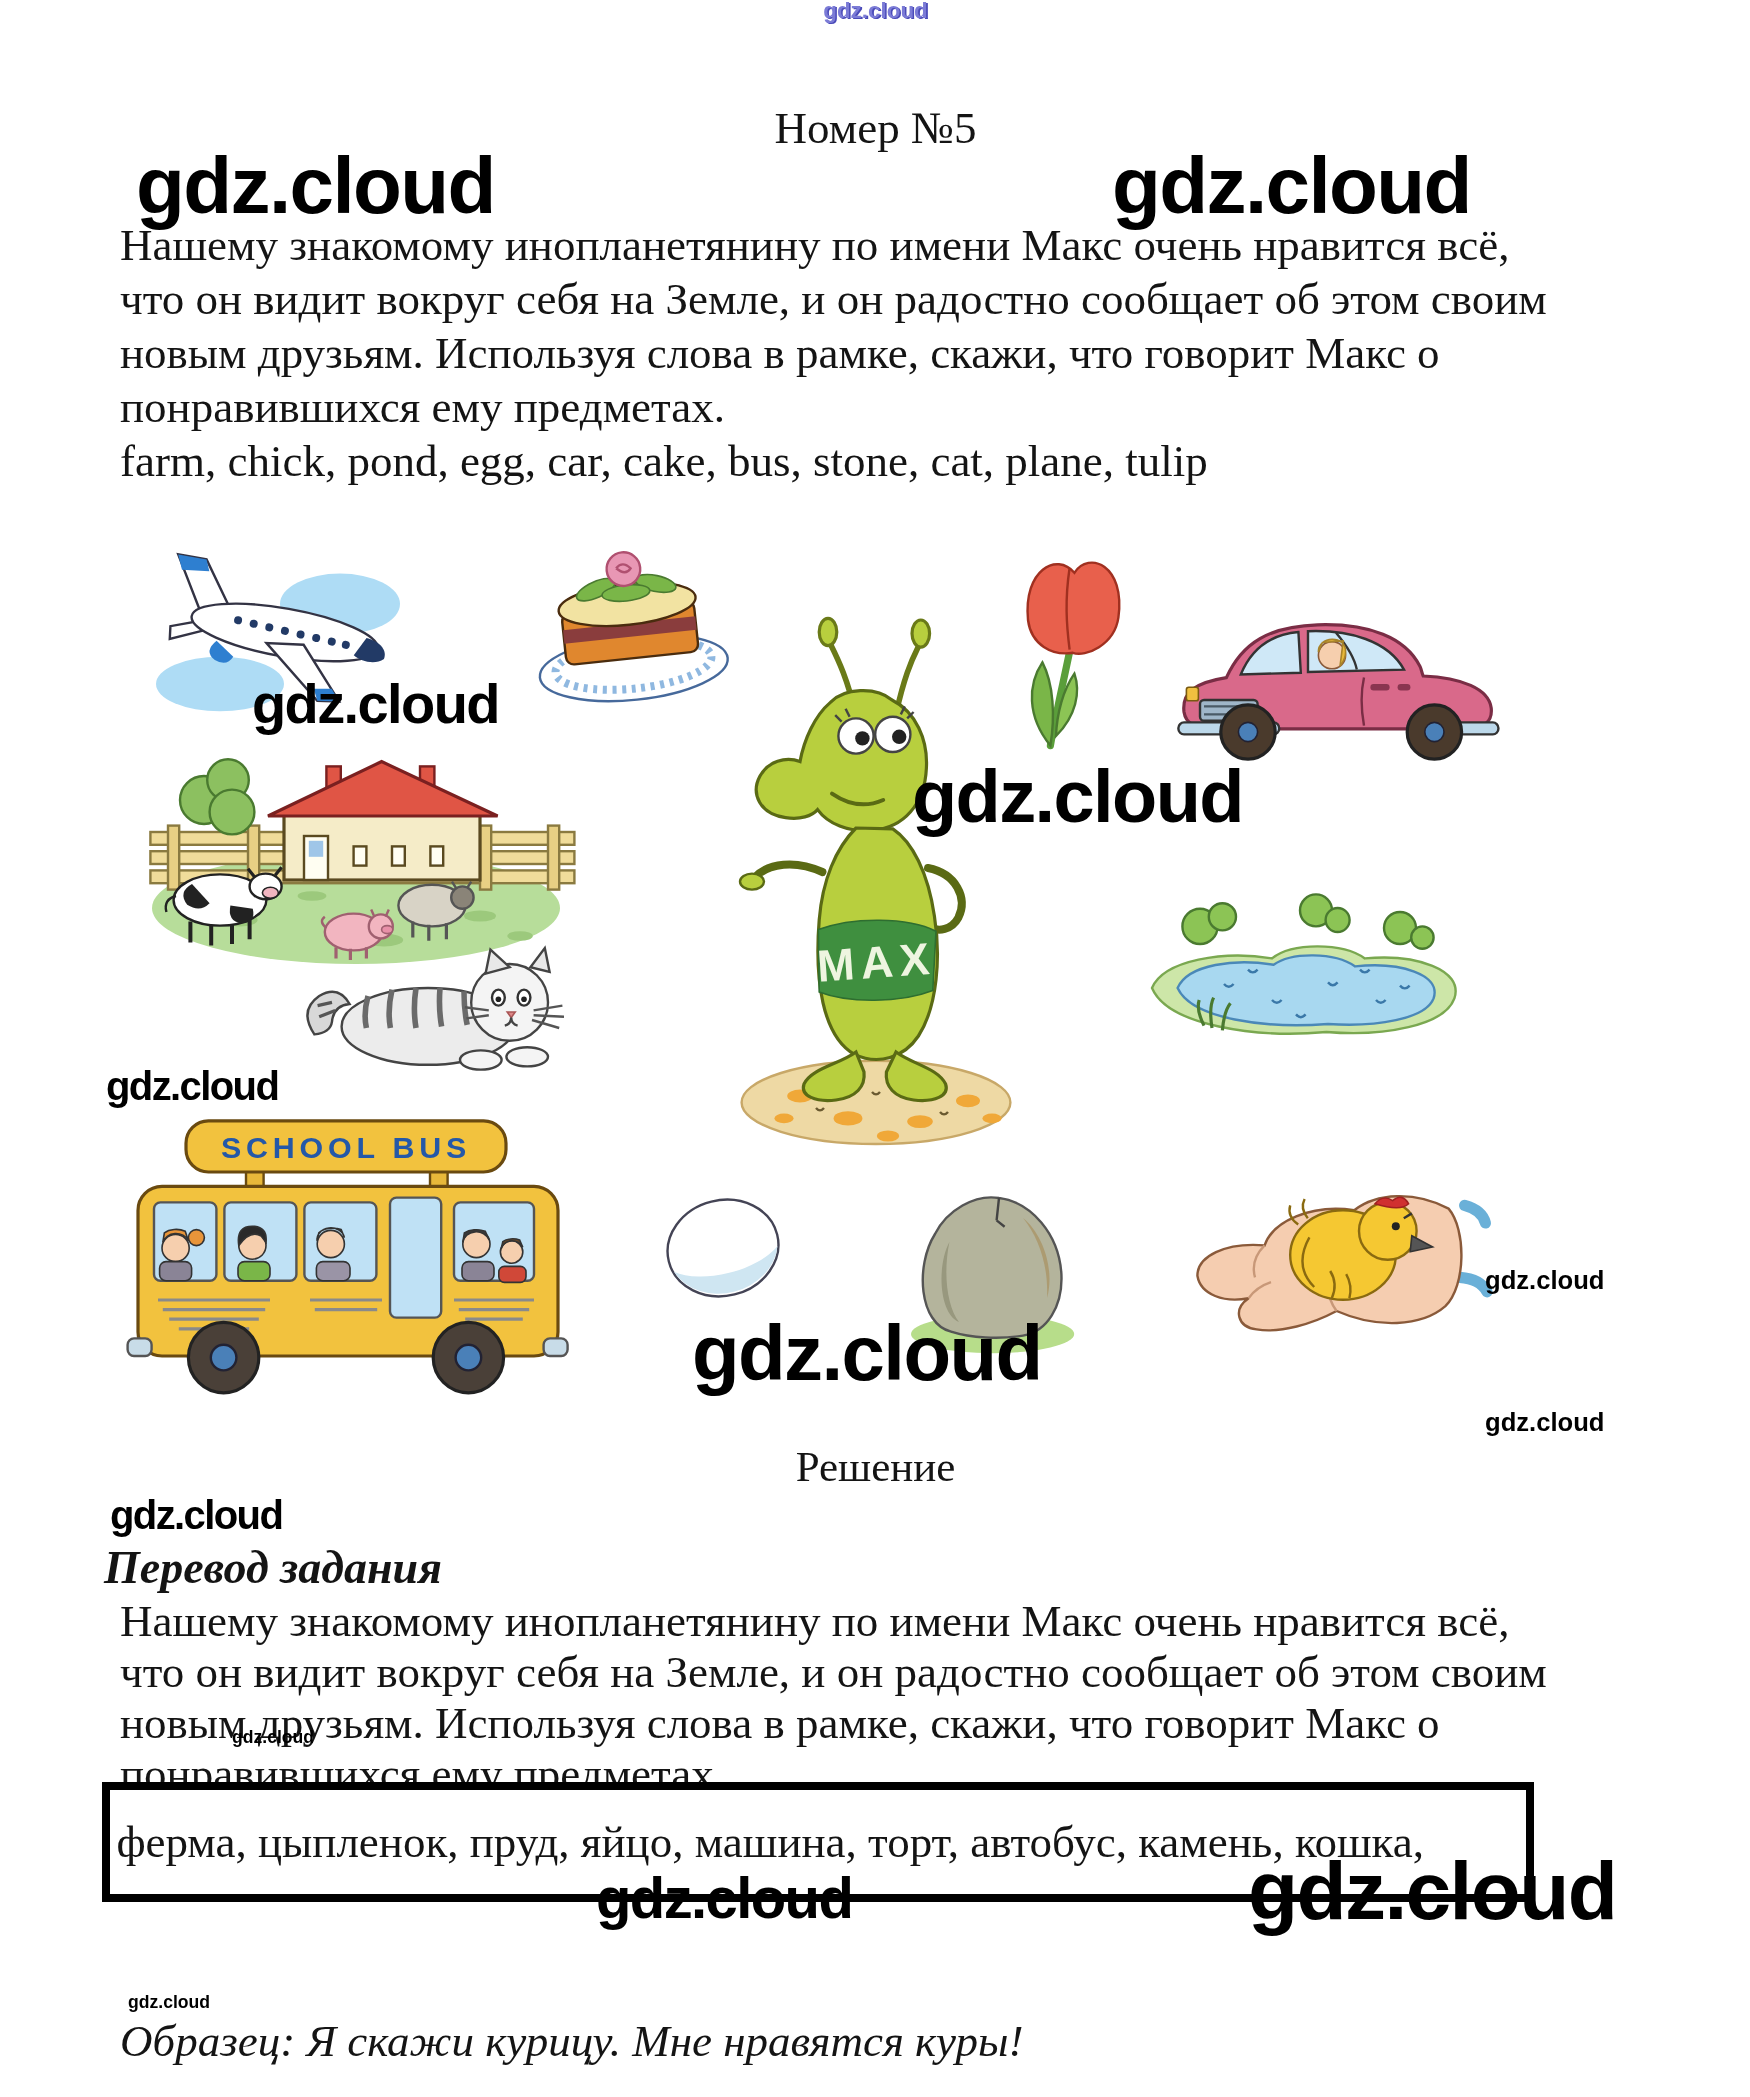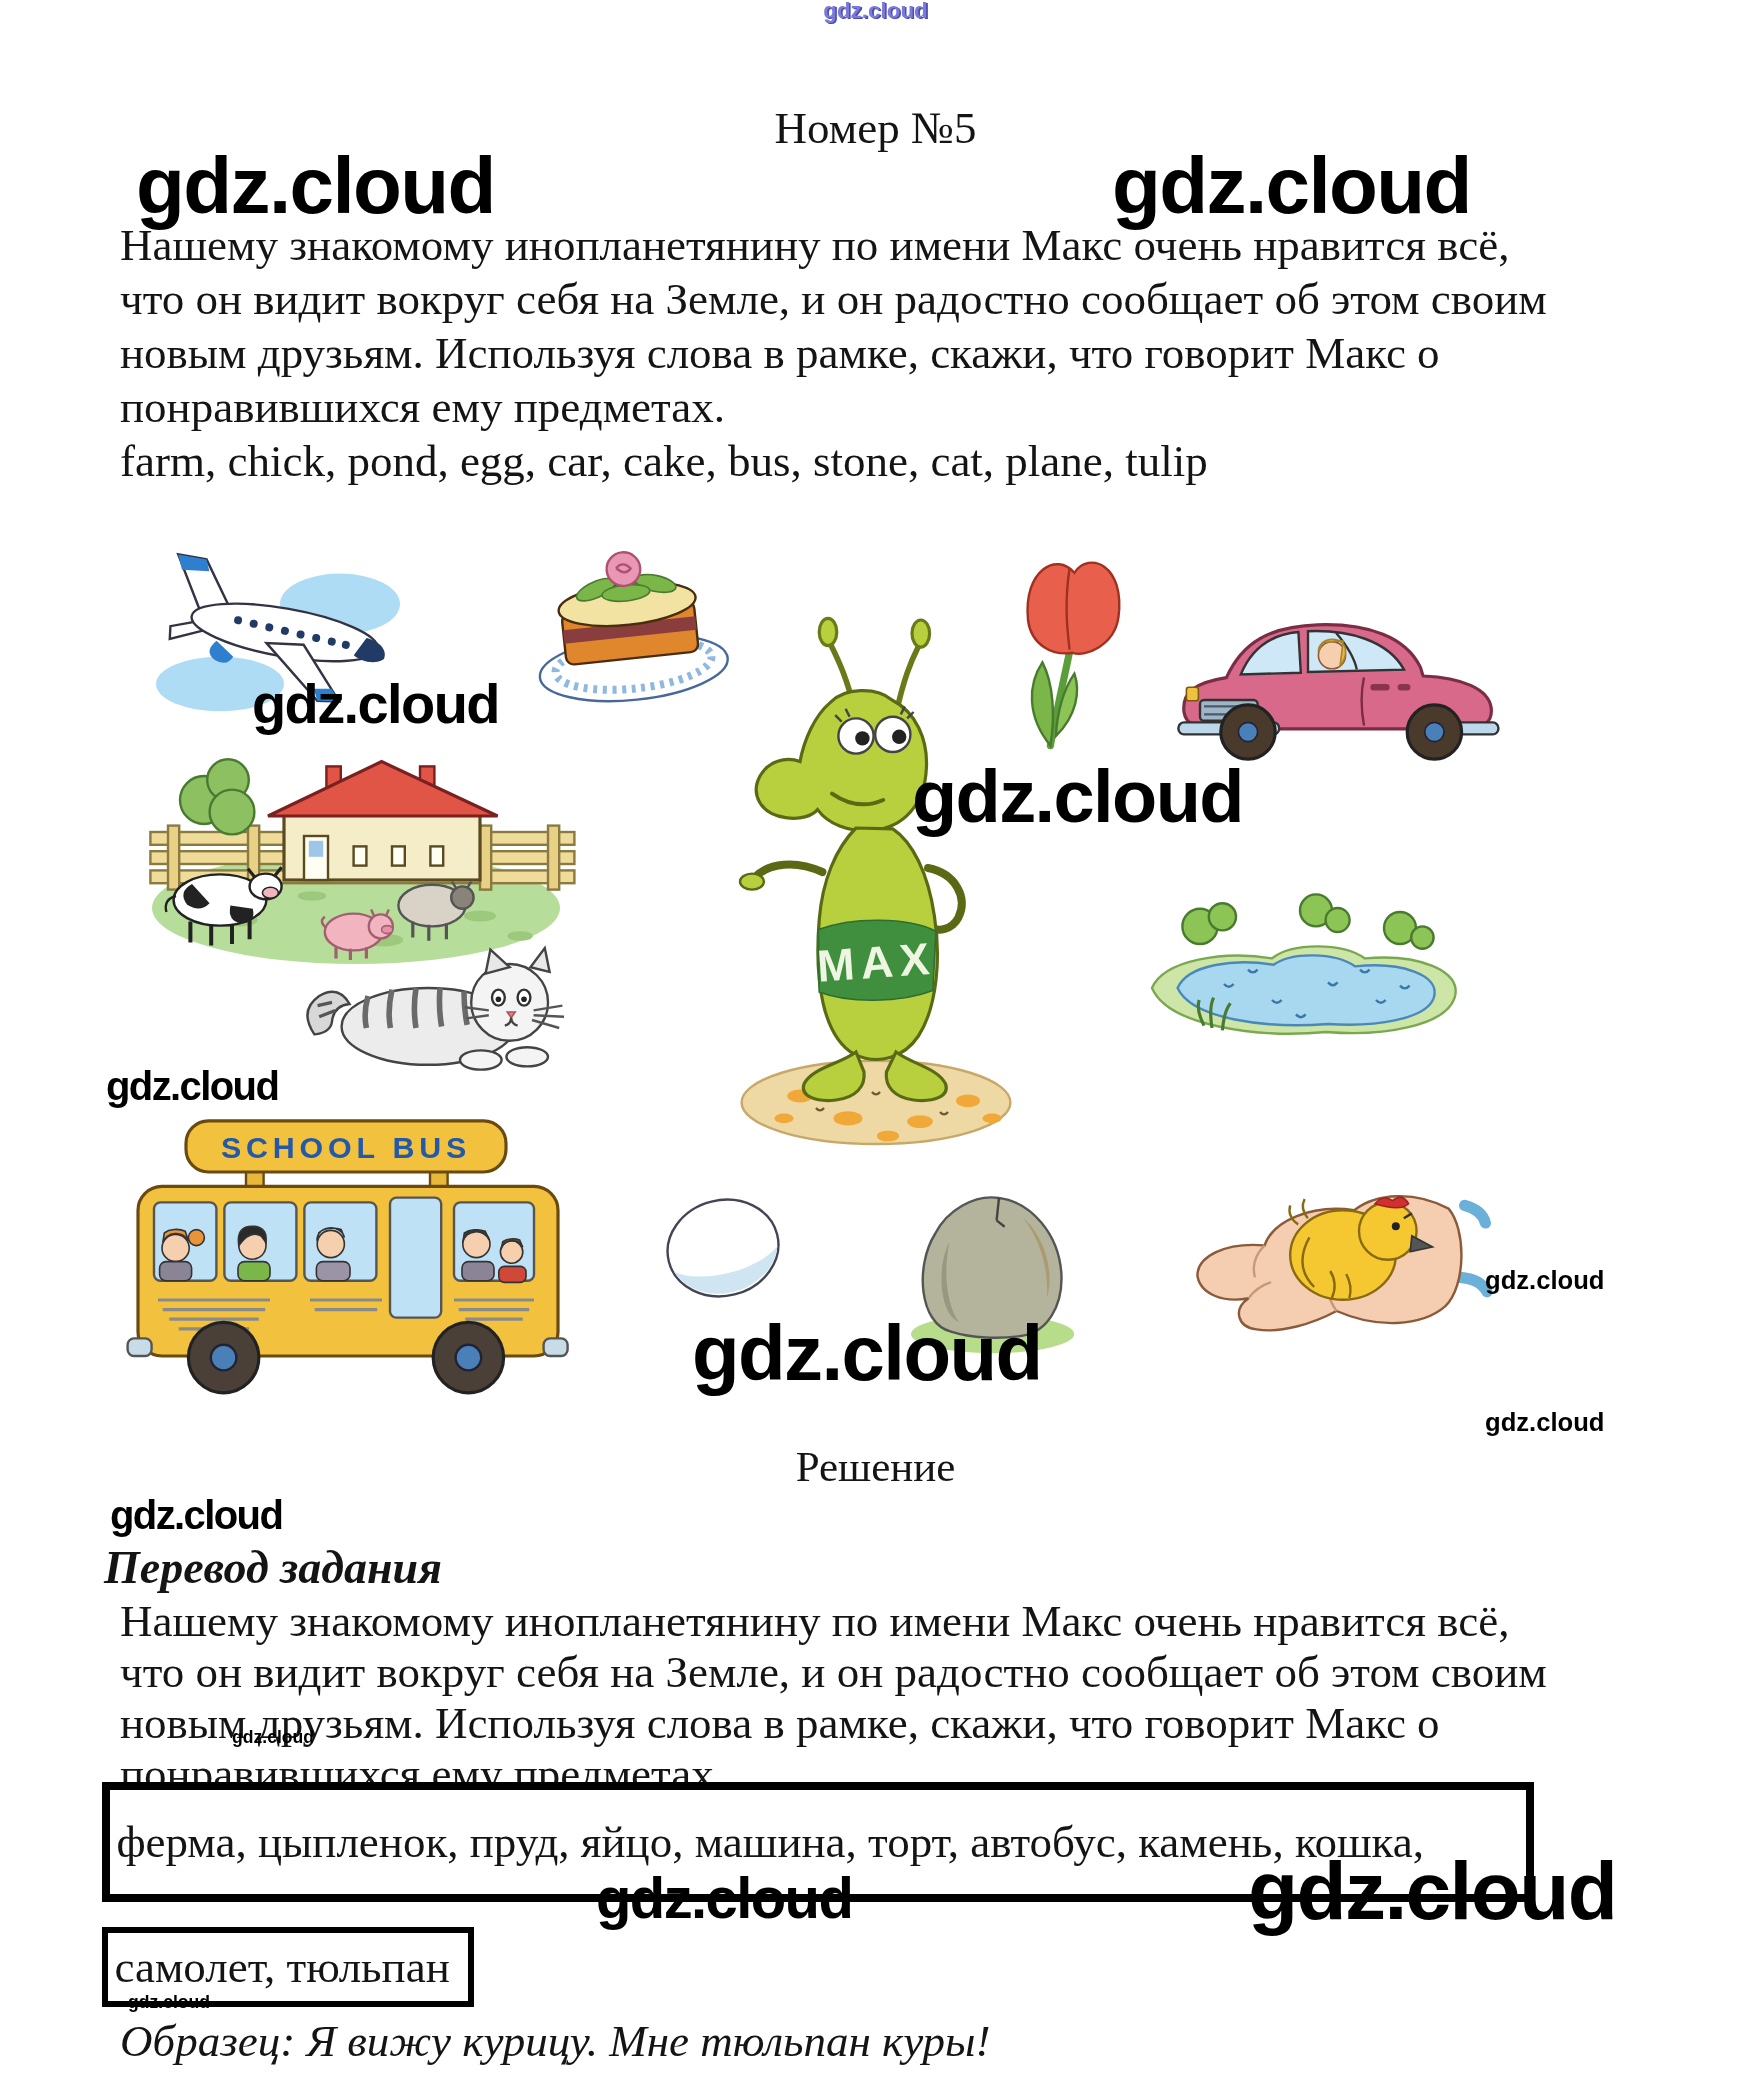--- a/index.html
+++ b/index.html
@@ -386,25 +386,22 @@
     <div class="ln">что он видит вокруг себя на Земле, и он радостно сообщает об этом своим</div>
     <div class="ln">новым друзьям. Используя слова в рамке, скажи, что говорит Макс о</div>
     <div class="ln">понравившихся ему предметах.</div>
   </div>
 
   <div class="wm" style="left:232px;top:1729px;font-size:17.6px;letter-spacing:0;font-weight:600;">gdz.cloud</div>
 
   <div class="wordbox" style="left:102px;top:1782px;width:1432px;height:120px;">
     <span>ферма, цыпленок, пруд, яйцо, машина, торт, автобус, камень, кошка,</span>
   </div>
-  <div class="wordbox" style="left:102px;top:1927px;width:372px;height:80px;border-width:6.4px;">
-    <span>самолет, тюльпан</span>
-  </div>
 
   <div class="wm" style="left:596px;top:1869px;font-size:58px;">gdz.cloud</div>
   <div class="wm" style="left:1248px;top:1850px;font-size:82px;">gdz.cloud</div>
 
   <div class="wm" style="left:128px;top:1994px;font-size:17.6px;letter-spacing:0;font-weight:600;">gdz.cloud</div>
 
-  <div class="textblock italic" style="top:2015px;">Образец: Я вижу курицу. Мне тюльпан куры!</div>
+  <div class="textblock italic" style="top:2015px;">Образец: Я скажи курицу. Мне нравятся куры!</div>
 
 </div>
 
 
 </body></html>

